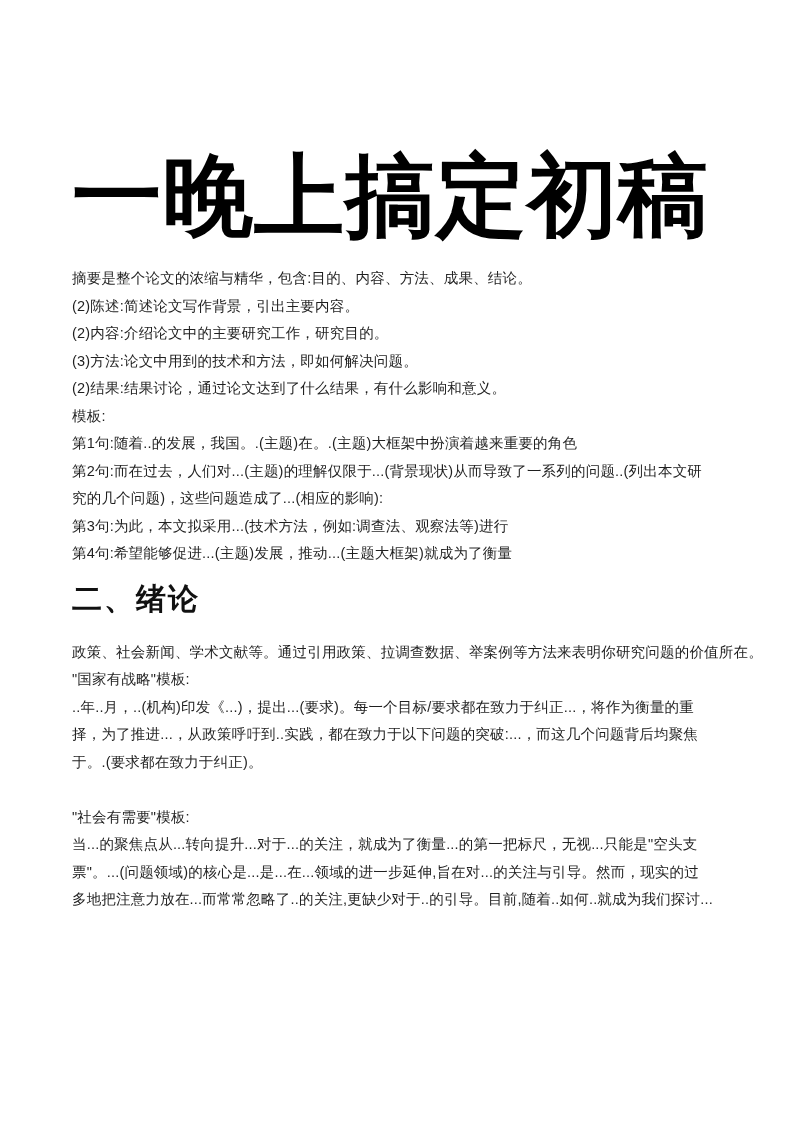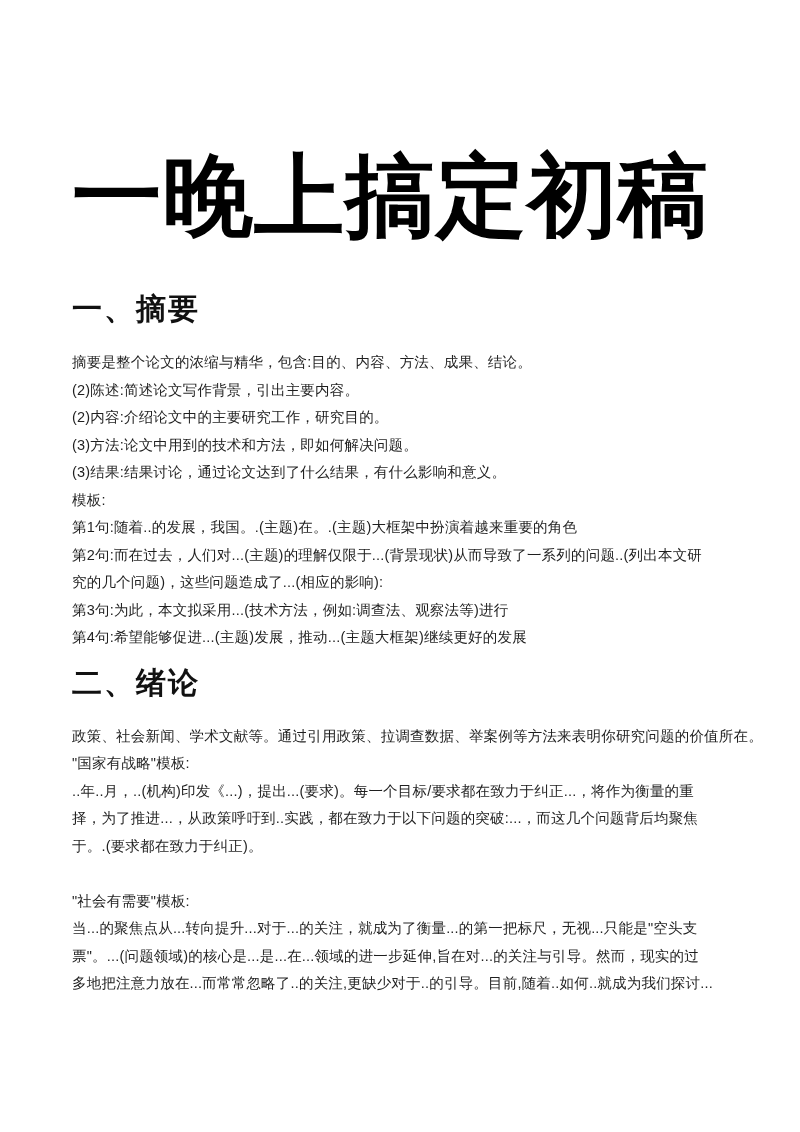--- a/index.html
+++ b/index.html
@@ -57,33 +57,32 @@
   }
 </style>
 </head>
 <body>
 
 <div class="page">
 
   <h1 class="doc-title">一晚上搞定初稿</h1>
 
   <section>
-    <h2 class="sec-heading">一、摘要</h2>
     <div class="body-lines">
         <div class="line">摘要是整个论文的浓缩与精华，包含:目的、内容、方法、成果、结论。</div>
         <div class="line">(2)陈述:简述论文写作背景，引出主要内容。</div>
         <div class="line">(2)内容:介绍论文中的主要研究工作，研究目的。</div>
         <div class="line">(3)方法:论文中用到的技术和方法，即如何解决问题。</div>
-        <div class="line">(3)结果:结果讨论，通过论文达到了什么结果，有什么影响和意义。</div>
+        <div class="line">(2)结果:结果讨论，通过论文达到了什么结果，有什么影响和意义。</div>
         <div class="line">模板:</div>
         <div class="line">第1句:随着..的发展，我国。.(主题)在。.(主题)大框架中扮演着越来重要的角色</div>
         <div class="line">第2句:而在过去，人们对...(主题)的理解仅限于...(背景现状)从而导致了一系列的问题..(列出本文研</div>
         <div class="line">究的几个问题)，这些问题造成了...(相应的影响):</div>
         <div class="line">第3句:为此，本文拟采用...(技术方法，例如:调查法、观察法等)进行</div>
-        <div class="line">第4句:希望能够促进...(主题)发展，推动...(主题大框架)继续更好的发展</div>
+        <div class="line">第4句:希望能够促进...(主题)发展，推动...(主题大框架)就成为了衡量</div>
       </div>
   </section>
 
   <section>
     <h2 class="sec-heading second">二、绪论</h2>
     <div class="body-lines">
         <div class="line">政策、社会新闻、学术文献等。通过引用政策、拉调查数据、举案例等方法来表明你研究问题的价值所在。</div>
         <div class="line">"国家有战略"模板:</div>
         <div class="line">..年..月，..(机构)印发《...)，提出...(要求)。每一个目标/要求都在致力于纠正...，将作为衡量的重</div>
         <div class="line">择，为了推进...，从政策呼吁到..实践，都在致力于以下问题的突破:...，而这几个问题背后均聚焦</div>

